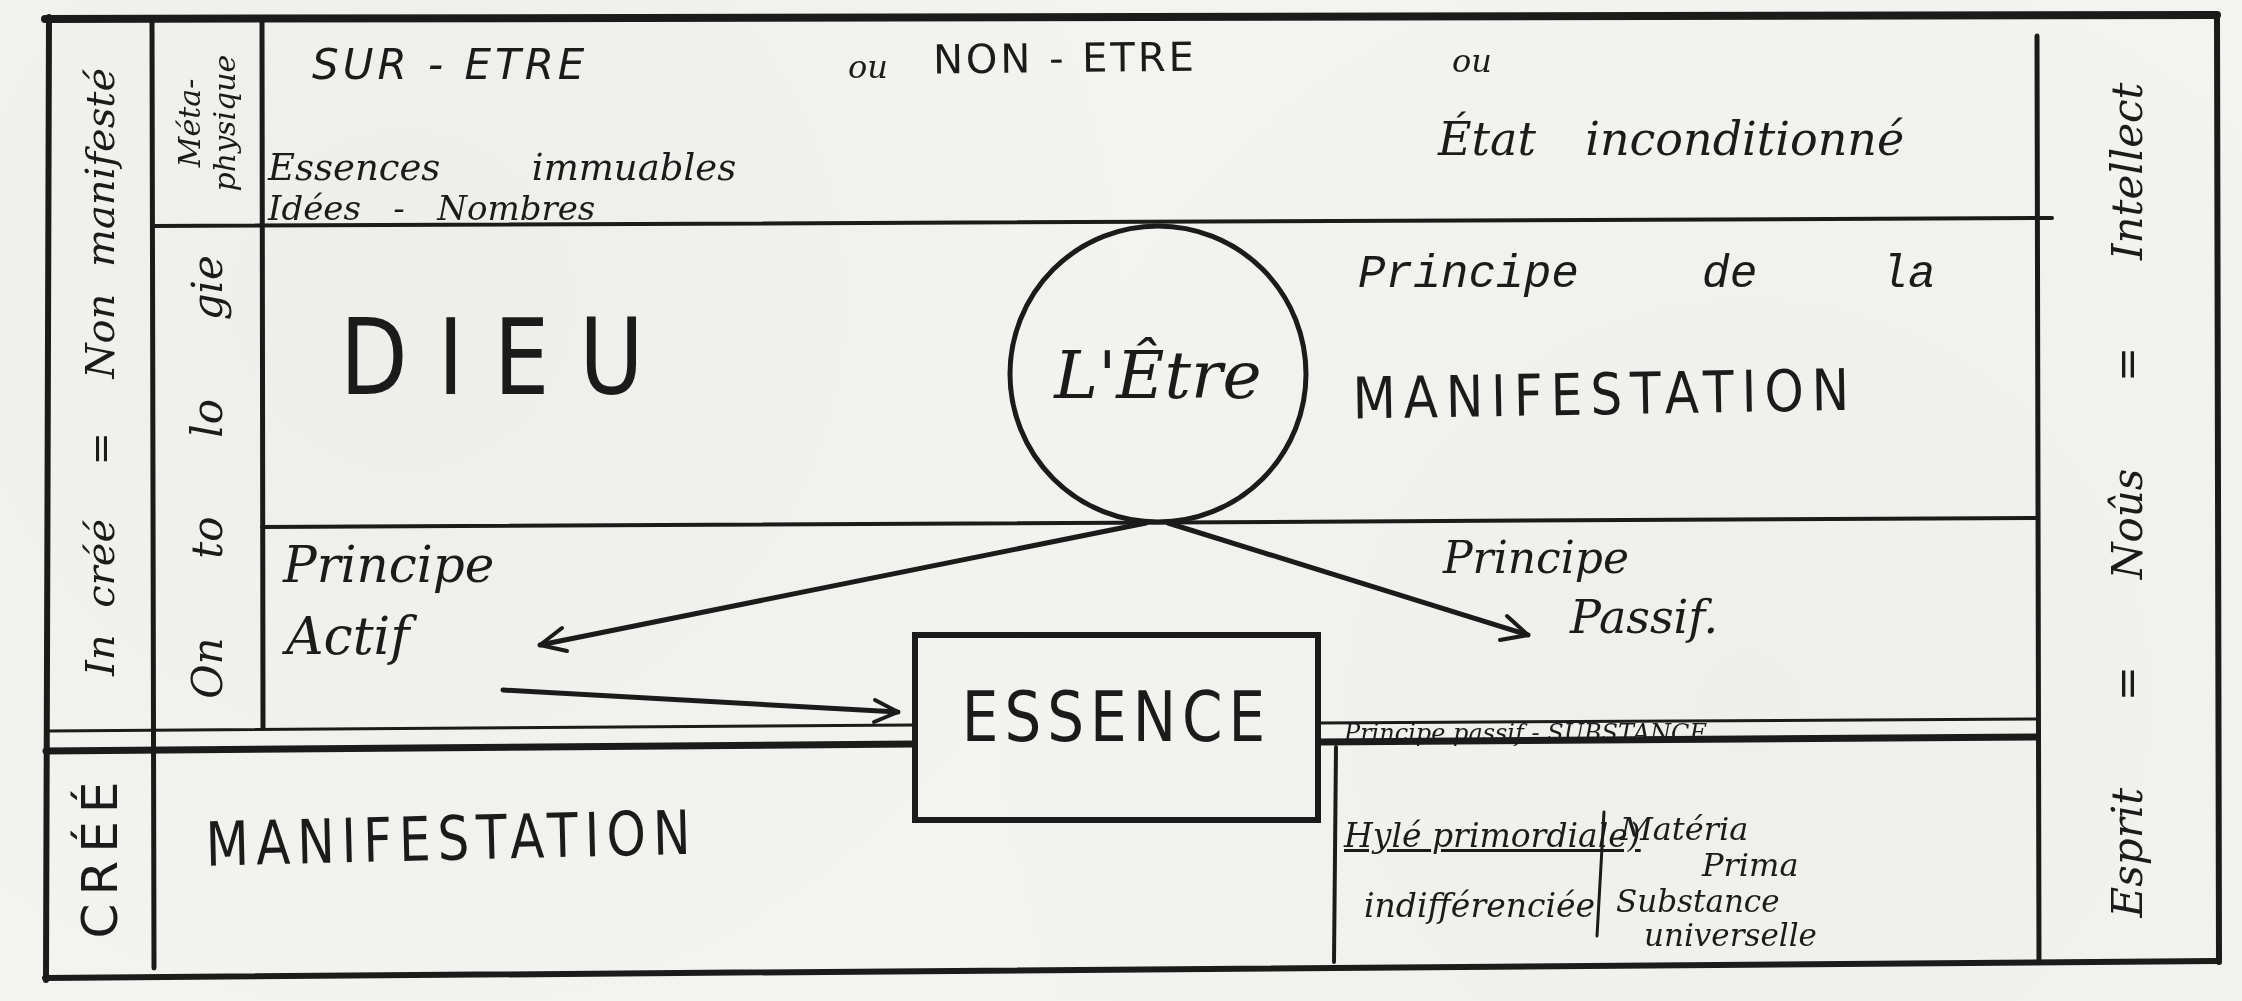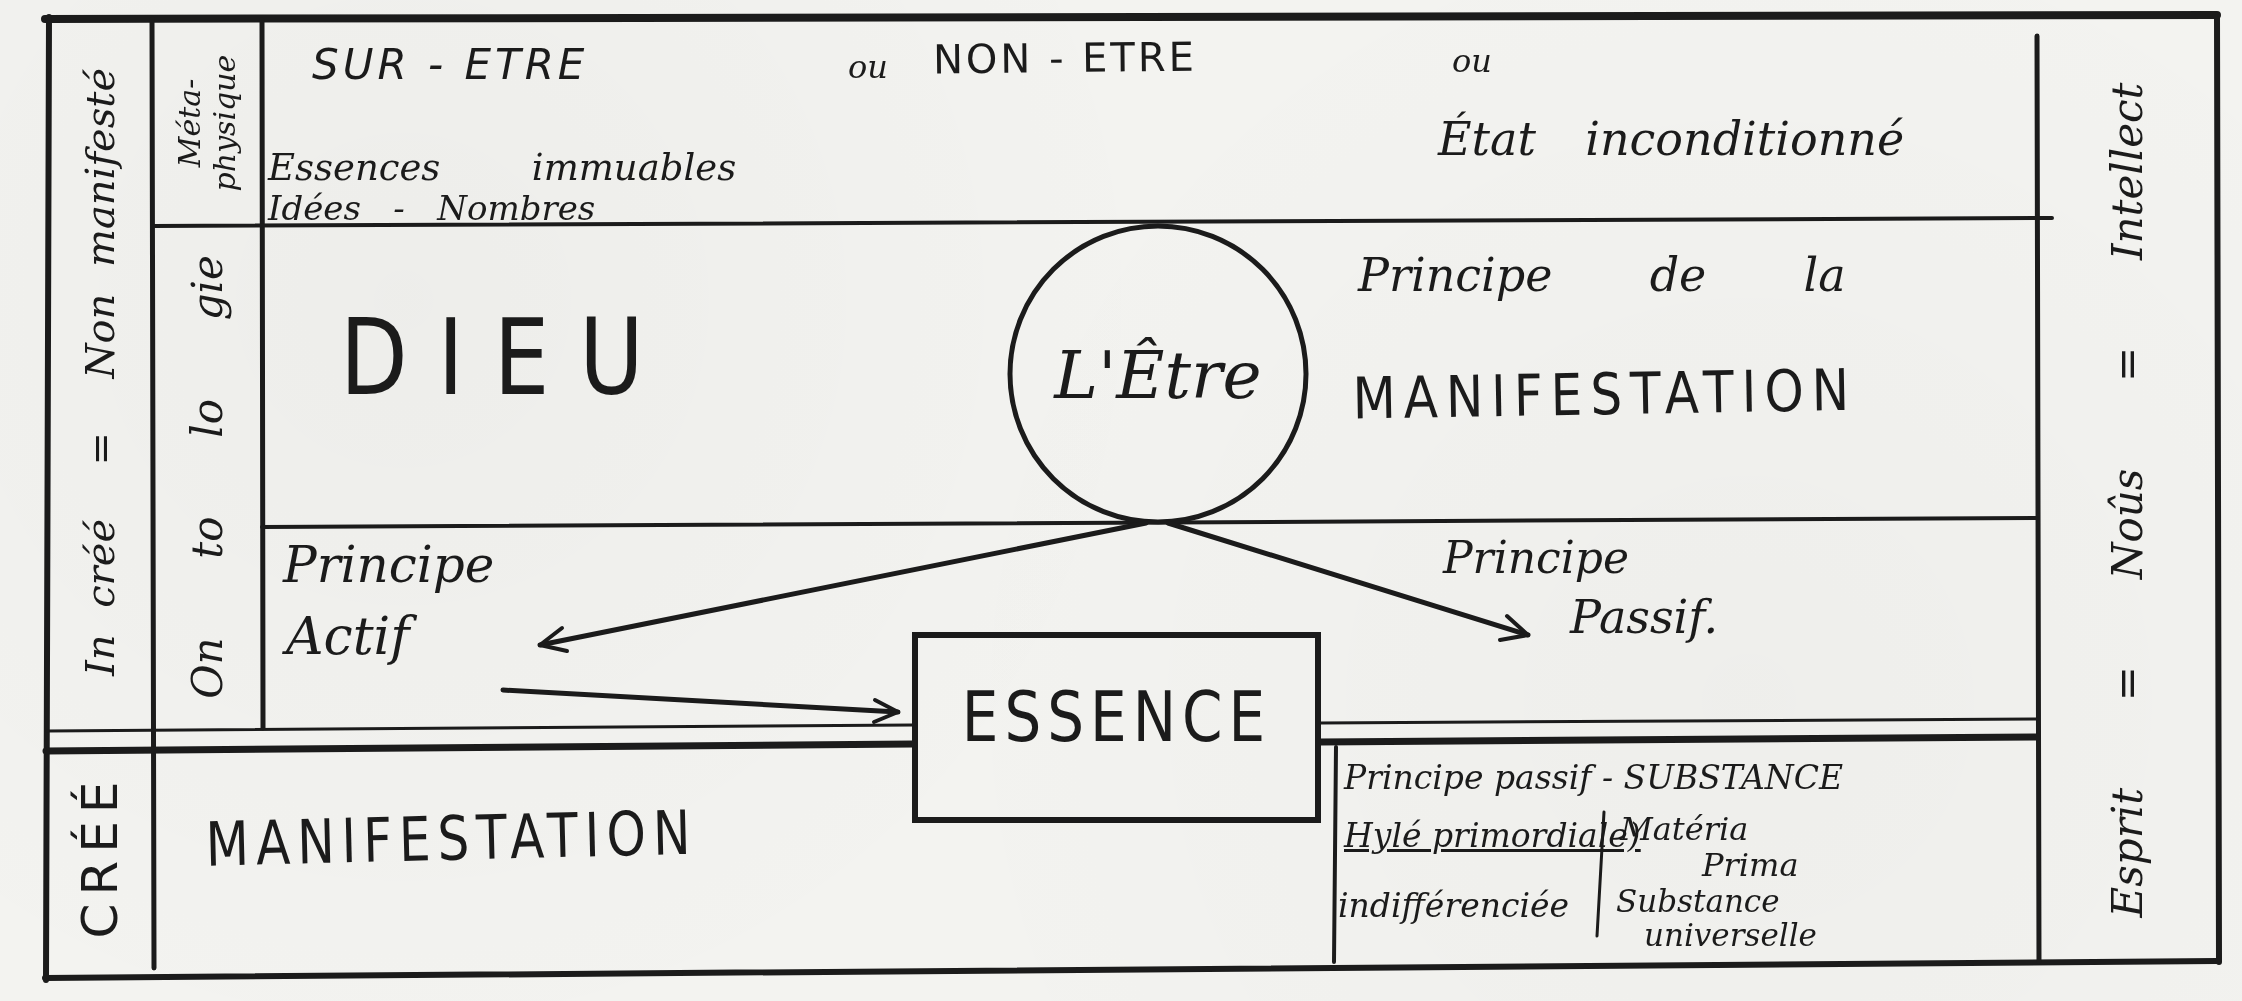--- a/index.html
+++ b/index.html
@@ -101,34 +101,34 @@
   <div class="t hand" style="left:848px;top:50px;font-size:32px;">ou</div>
   <div class="t caps" style="left:933px;top:36px;font-size:40px;letter-spacing:3px;transform:rotate(-0.6deg);">NON - ETRE</div>
   <div class="t hand" style="left:1452px;top:44px;font-size:32px;">ou</div>
 
   <div class="t hand" style="left:268px;top:148px;font-size:37px;word-spacing:34px;">Essences  immuables</div>
   <div class="t hand" style="left:268px;top:190px;font-size:34px;">Idées   -   Nombres</div>
   <div class="t hand" style="left:1438px;top:114px;font-size:46px;word-spacing:10px;">État  inconditionné</div>
 
   <div class="t caps" style="left:340px;top:300px;font-size:88px;letter-spacing:30px;transform:scaleY(1.2);transform-origin:left top;">DIEU</div>
   <div class="t hand" style="left:1010px;top:340px;width:296px;text-align:center;font-size:66px;">L'Être</div>
-  <div class="t hand" style="left:1358px;top:250px;font-size:46px;word-spacing:34px;">Principe  de  la</div>
+  <div class="t hand" style="left:1358px;top:250px;font-size:46px;word-spacing:34px;font-family:Liberation Mono, monospace;">Principe  de  la</div>
   <div class="t caps" style="left:1352px;top:368px;font-size:50px;letter-spacing:8px;transform:rotate(-1deg) scaleY(1.15);transform-origin:left top;">MANIFESTATION</div>
 
   <div class="t hand" style="left:283px;top:538px;font-size:50px;">Principe</div>
   <div class="t hand" style="left:286px;top:608px;font-size:52px;">Actif</div>
 
   <div class="t caps" style="left:920px;top:680px;width:393px;text-align:center;font-size:58px;letter-spacing:6px;transform:scaleY(1.2);transform-origin:left top;">ESSENCE</div>
 
   <div class="t hand" style="left:1443px;top:534px;font-size:44px;">Principe</div>
   <div class="t hand" style="left:1570px;top:592px;font-size:46px;">Passif.</div>
 
   <div class="t caps" style="left:205px;top:812px;font-size:50px;letter-spacing:7px;transform:rotate(-1.4deg) scaleY(1.22);transform-origin:left top;">MANIFESTATION</div>
 
-  <div class="t hand" style="left:1344px;top:760px;font-size:33px;">Principe passif - SUBSTANCE</div>
+  <div class="t hand" style="left:1344px;top:720px;font-size:24px;">Principe passif - SUBSTANCE</div>
   <div class="t hand" style="left:1344px;top:818px;font-size:33px;text-decoration:underline;">Hylé primordiale)</div>
-  <div class="t hand" style="left:1338px;top:888px;font-size:33px;">indifférenciée</div>
+  <div class="t hand" style="left:1338px;top:888px;font-size:33px;padding-left:26px;">indifférenciée</div>
   <div class="t hand" style="left:1620px;top:812px;font-size:32px;">Matéria</div>
   <div class="t hand" style="left:1702px;top:848px;font-size:32px;">Prima</div>
   <div class="t hand" style="left:1616px;top:884px;font-size:31px;">Substance</div>
   <div class="t hand" style="left:1644px;top:918px;font-size:31px;">universelle</div>
 
 </div>
 
 </body></html>

